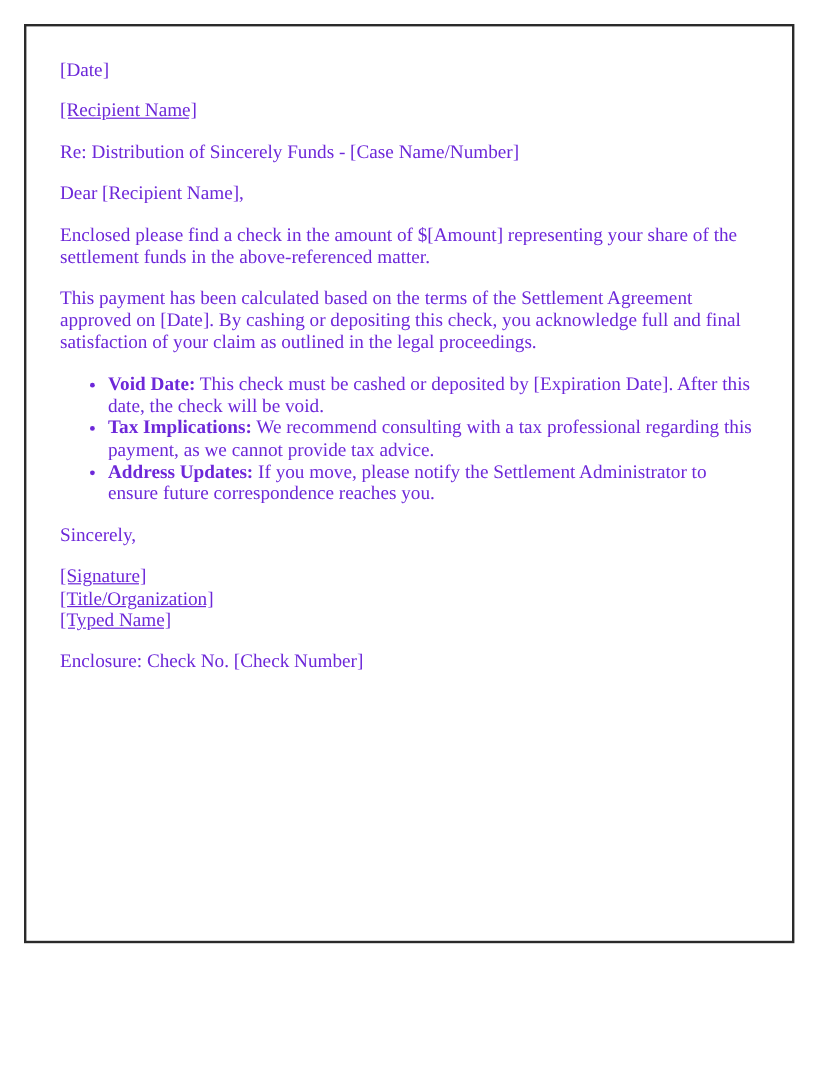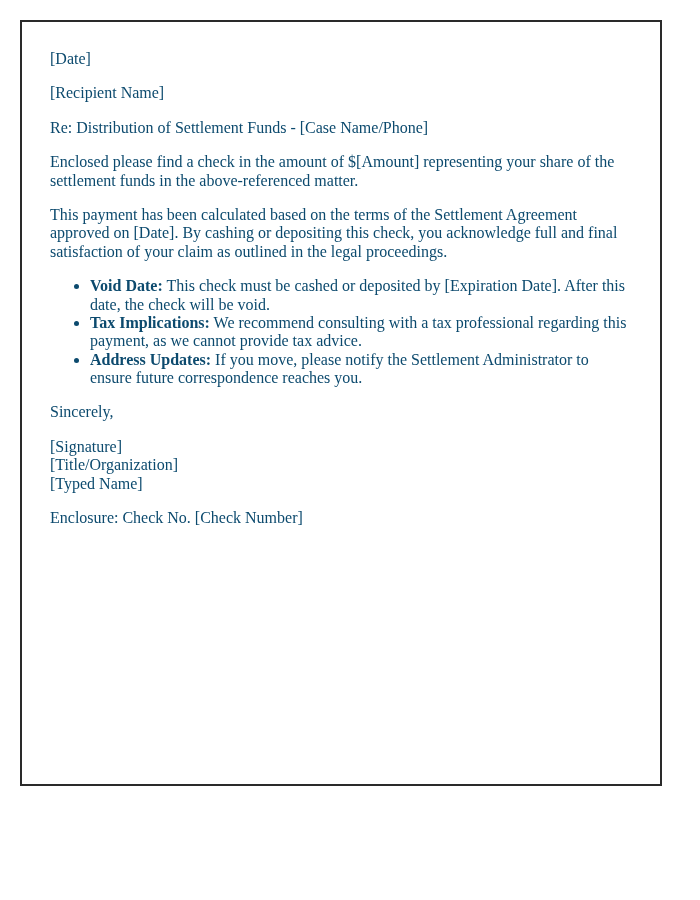--- a/index.html
+++ b/index.html
@@ -16,27 +16,28 @@
     top: 20px;
     width: 642px;
     height: 766px;
     box-sizing: border-box;
     border: 2px solid #2a2a2a;
     background: #ffffff;
     padding: 12px 28px;
     font-family: "Liberation Serif", serif;
     font-size: 16px;
     line-height: 1.15;
-    color: #0c4a6e;
+    color: #6d28d9;
   }
   .page-frame p {
     margin: 16px 0;
   }
   .block-line {
     display: block;
+    text-decoration: underline;
   }
   ul.info-list {
     margin: 16px 0;
     padding-left: 40px;
   }
   ul.info-list li {
     margin: 0;
     font-family: Liberation Serif, serif;
   }
 </style>
@@ -44,22 +45,23 @@
 <body>
 
 <div class="page-frame">
 
   <p>[Date]</p>
 
   <p>
     <span class="block-line">[Recipient Name]</span>
   </p>
 
-  <p>Re: Distribution of Settlement Funds - [Case Name/Phone]</p>
+  <p>Re: Distribution of Sincerely Funds - [Case Name/Number]</p>
 
+  <p>Dear [Recipient Name],</p>
 
   <p>Enclosed please find a check in the amount of $[Amount] representing your share of the settlement funds in the above-referenced matter.</p>
 
   <p>This payment has been calculated based on the terms of the Settlement Agreement approved on [Date]. By cashing or depositing this check, you acknowledge full and final satisfaction of your claim as outlined in the legal proceedings.</p>
 
 
   <ul class="info-list">
     <li>
       <strong>Void Date:</strong><span> This check must be cashed or deposited by [Expiration Date]. After this date, the check will be void.</span>
     </li>

